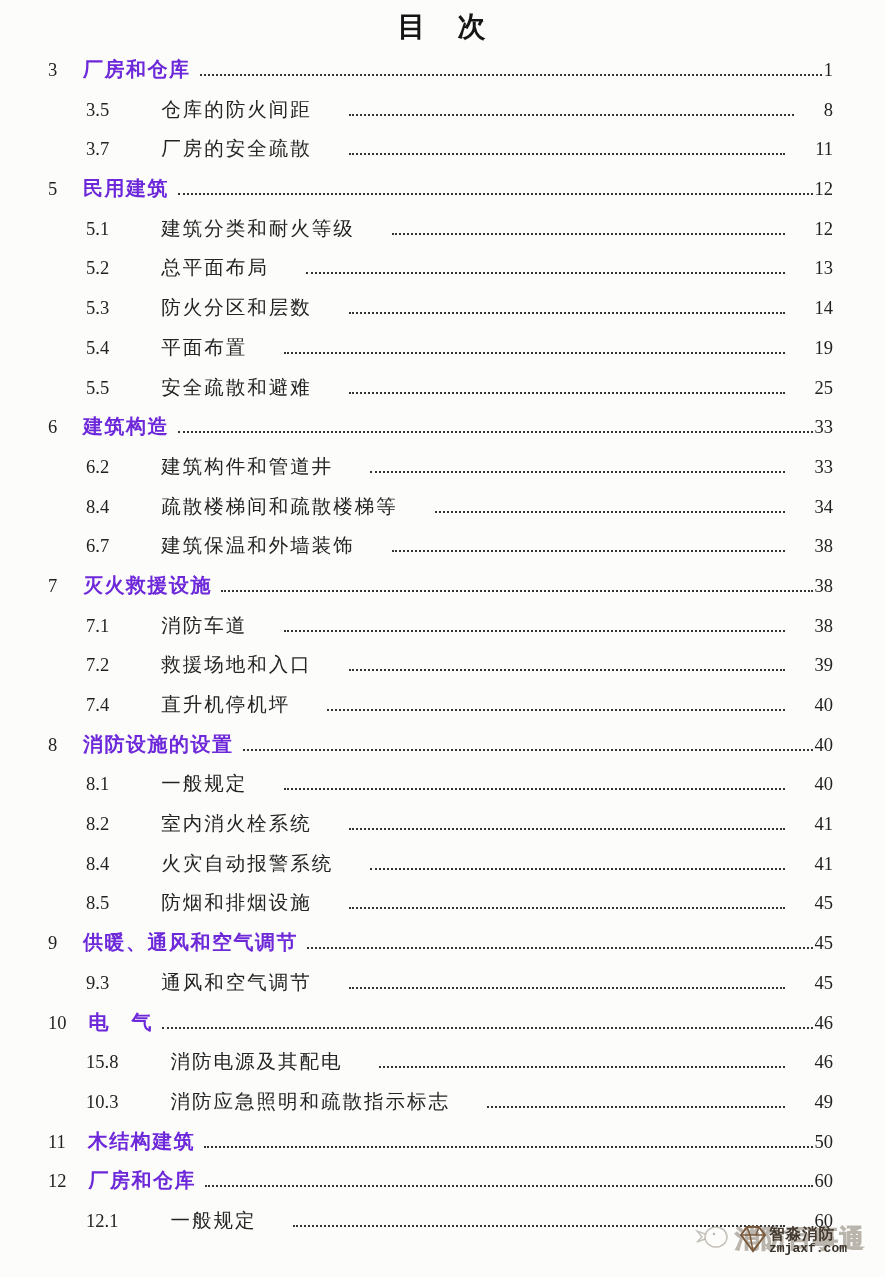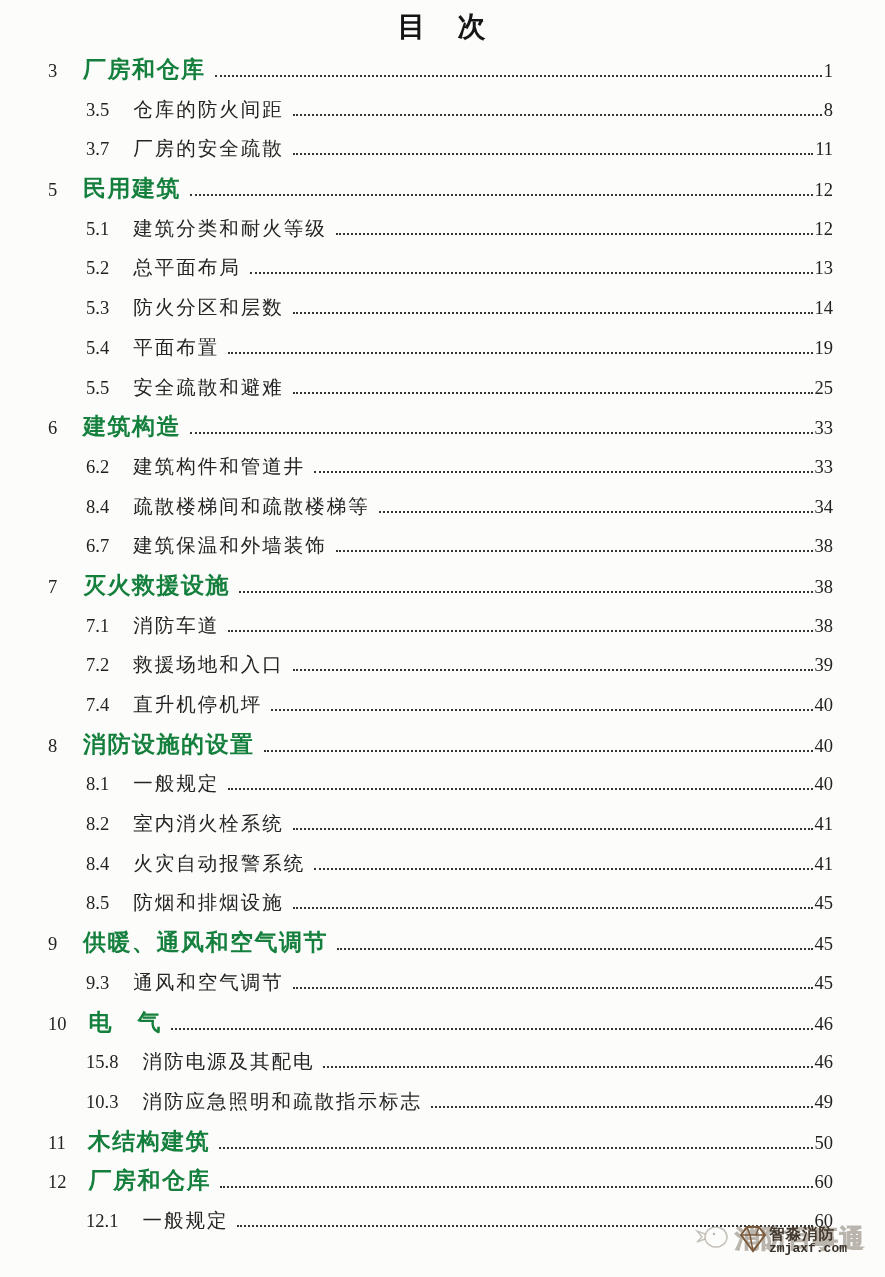--- a/index.html
+++ b/index.html
@@ -32,28 +32,28 @@
     line-height: 39.7px;
     font-size: 19px;
     white-space: nowrap;
   }
   .toc-row .num {
     font-family: "Liberation Serif", serif;
     font-size: 18.5px;
     color: #222;
   }
   .lv1 .num { margin-right: 22px; min-width: 13px; }
-  .lv2 { padding-left: 38px; }
+  .lv2 { padding-left: 38px; gap: 28px; }
   .lv2 .num { margin-right: 24px; min-width: 23px; }
   .lv1 .title {
     font-family: "Liberation Sans", sans-serif;
     font-weight: 700;
-    font-size: 23px;
+    font-size: 20px;
     letter-spacing: 1.5px;
-    color: #15803d;
+    color: #6d28d9;
   }
   .lv2 .title {
     font-family: "Liberation Serif", serif;
     font-weight: 400;
     font-size: 19.5px;
     letter-spacing: 2px;
     color: #242424;
     text-align: center;
   }
   .leader {

